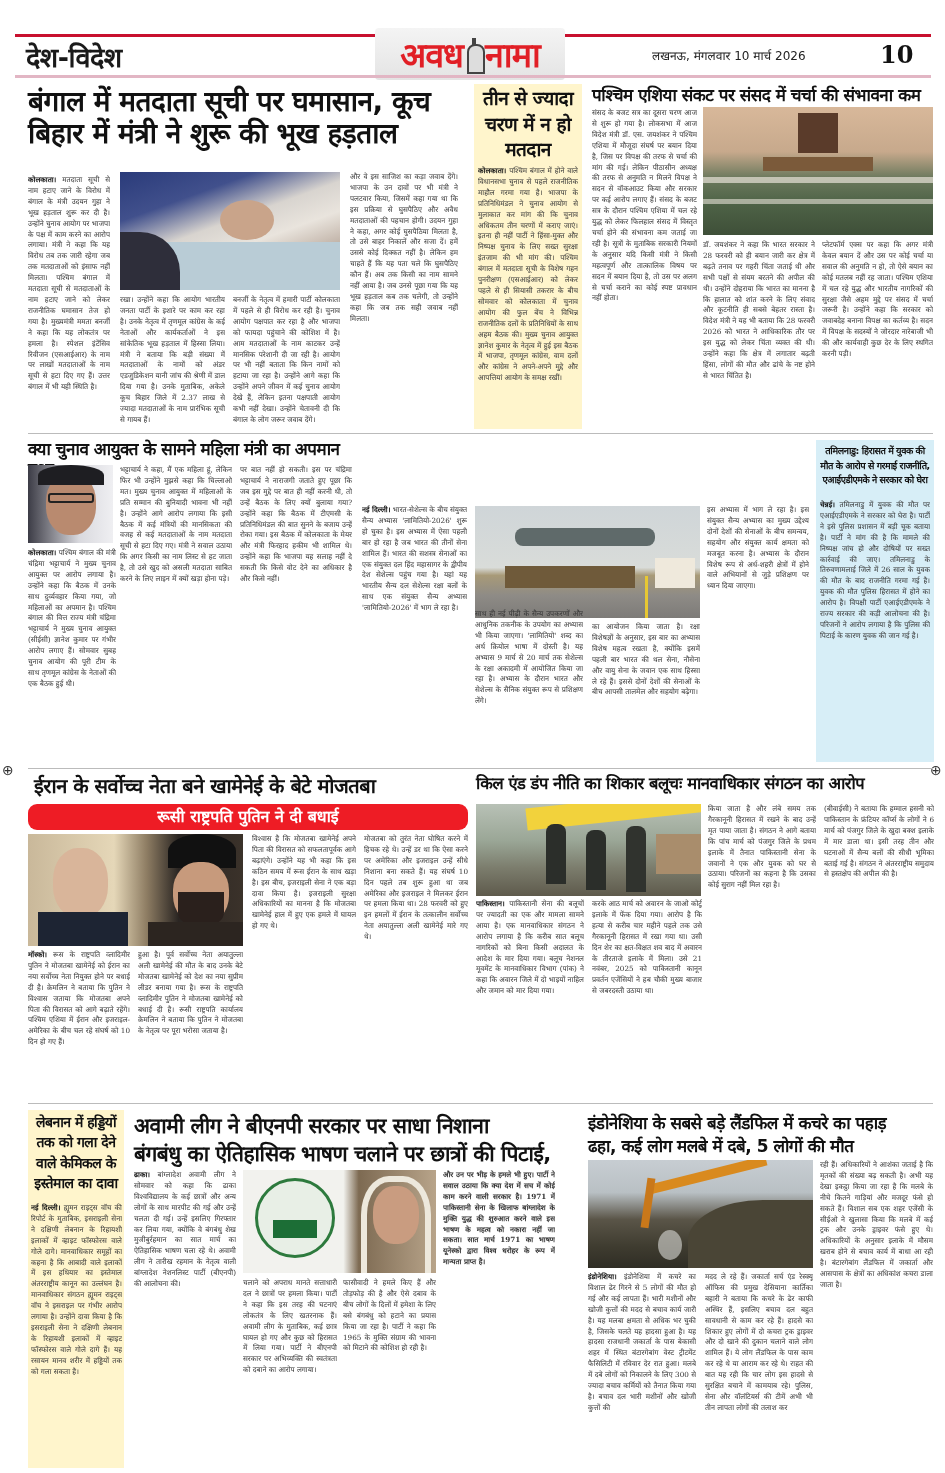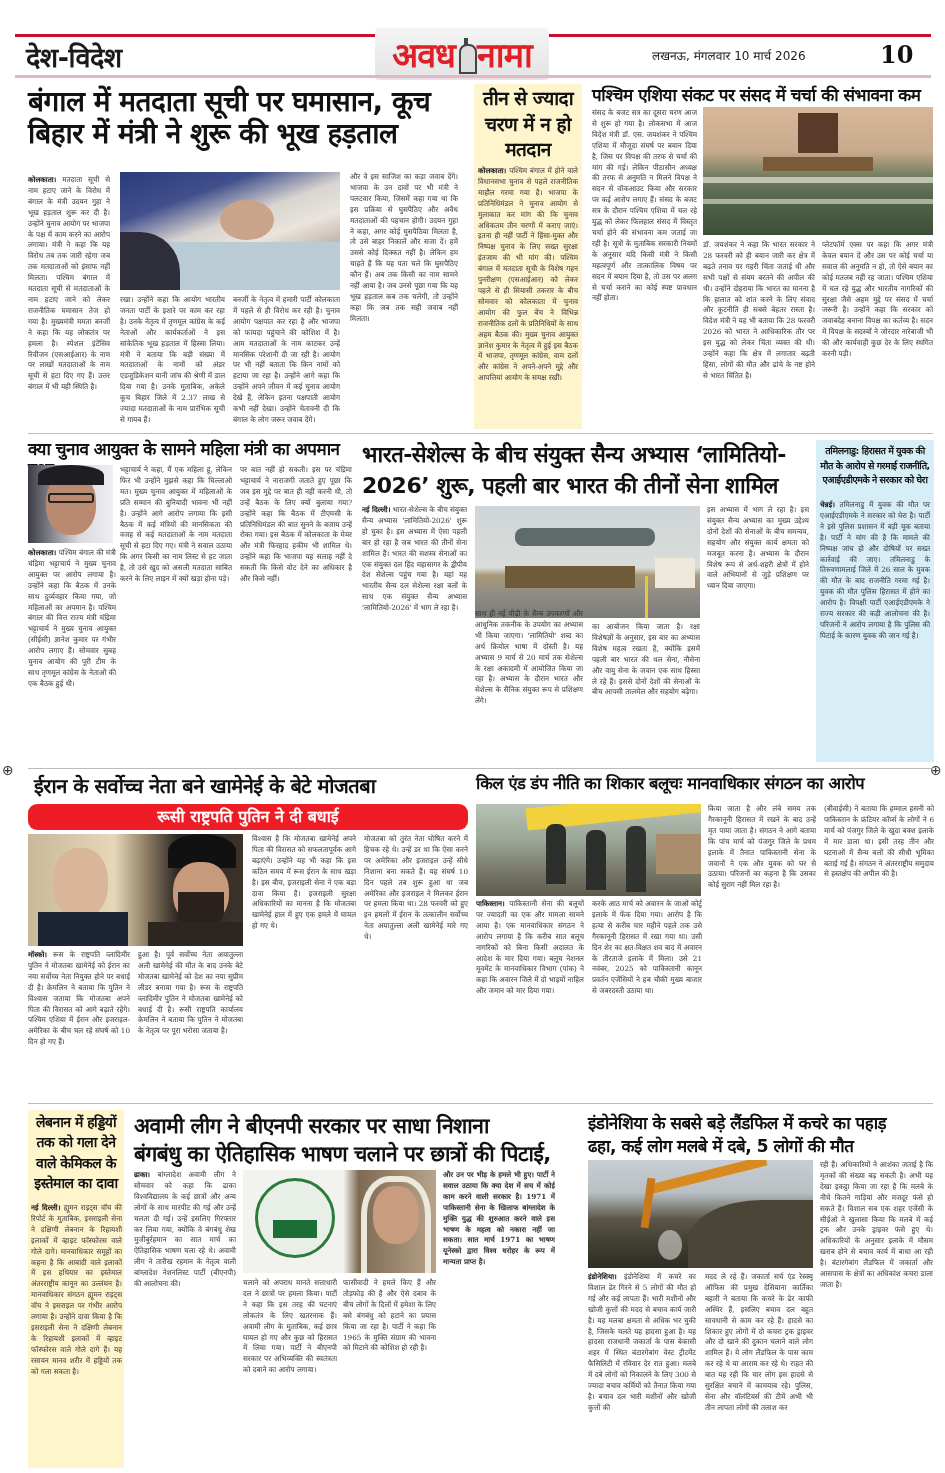--- a/index.html
+++ b/index.html
@@ -5,21 +5,21 @@
   * { box-sizing: border-box; margin: 0; padding: 0; }
   html, body { width: 945px; height: 1473px; background: #ffffff; overflow: hidden; }
   body { font-family: "DejaVu Sans", sans-serif; color: #222; position: relative; }
 
   .page { position: absolute; left: 0; top: 0; width: 945px; height: 1473px; }
 
   
   .hdr-line-top { position: absolute; left: 15px; top: 34px; width: 916px; height: 3px; background: #c8102e; }
   .hdr-line-bot { position: absolute; left: 15px; top: 75px; width: 916px; height: 3px; background: #e2b6c4; }
   .section-title { position: absolute; left: 26px; top: 38px; font-size: 27px; font-weight: bold; color: #1a1a1a; letter-spacing: -0.5px; font-family: "DejaVu Sans", sans-serif; }
-  .masthead { position: absolute; left: 375px; top: 28px; width: 174px; height: 52px; background: linear-gradient(#f4f4f4, #e4e4e4); border-radius: 4px; display: flex; align-items: center; justify-content: center; }
+  .masthead { position: absolute; left: 375px; top: 28px; width: 190px; height: 52px; background: linear-gradient(#f4f4f4, #e4e4e4); border-radius: 4px; display: flex; align-items: center; justify-content: center; }
   .masthead span { font-size: 34px; font-weight: bold; color: #e11f26; letter-spacing: -1px; font-family: "DejaVu Sans", sans-serif; }
   .masthead .dome { display: inline-block; width: 18px; height: 32px; margin: 0 2px; position: relative; }
   .masthead .dome::before { content: ""; position: absolute; left: 2px; top: 6px; width: 14px; height: 26px; border: 2px solid #444; border-radius: 8px 8px 0 0; background: #ddd; }
   .masthead .dome::after { content: ""; position: absolute; left: 7px; top: 0; width: 4px; height: 8px; background: #444; }
   .dateline { position: absolute; left: 652px; top: 47px; font-size: 12px; color: #222; }
   .page-no { position: absolute; left: 880px; top: 40px; font-size: 24px; font-weight: bold; font-family: "DejaVu Serif", serif; color: #111; }
 
   
   .hl { position: absolute; font-weight: bold; color: #111; line-height: 1.15; font-family: "DejaVu Sans", sans-serif; letter-spacing: -0.5px; }
   .col { position: absolute; font-size: 7.2px; line-height: 10.9px; color: #333; text-align: justify; overflow: hidden; font-family: "DejaVu Serif", serif; }
@@ -81,24 +81,20 @@
   <div class="hl" style="left:28px;top:440px;width:330px;font-size:17px;">क्या चुनाव आयुक्त के सामने महिला मंत्री का अपमान हुआ</div>
   <div class="photo" style="left:28px;top:465px;width:85px;height:78px;background:linear-gradient(90deg,#3c3c46 0%,#d9d9de 60%,#efeff2 100%);">
     <div style="position:absolute;left:18px;top:8px;width:50px;height:62px;border-radius:45%;background:#b98a6f;"></div>
     <div style="position:absolute;left:20px;top:28px;width:46px;height:10px;border:2px solid #222;border-radius:3px;"></div>
     <div style="position:absolute;left:10px;top:0;width:66px;height:20px;border-radius:50% 50% 0 0;background:#1e1e22;"></div>
   </div>
   <div class="col" style="left:28px;top:548px;width:88px;height:210px;"><b>कोलकाता।</b> <span>पश्चिम बंगाल की मंत्री चंद्रिमा भट्टाचार्य ने मुख्य चुनाव आयुक्त पर आरोप लगाया है। उन्होंने कहा कि बैठक में उनके साथ दुर्व्यवहार किया गया, जो महिलाओं का अपमान है। पश्चिम बंगाल की वित्त राज्य मंत्री चंद्रिमा भट्टाचार्य ने मुख्य चुनाव आयुक्त (सीईसी) ज्ञानेश कुमार पर गंभीर आरोप लगाए हैं। सोमवार सुबह चुनाव आयोग की पूरी टीम के साथ तृणमूल कांग्रेस के नेताओं की एक बैठक हुई थी।</span></div>
   <div class="col" style="left:120px;top:465px;width:112px;height:293px;">भट्टाचार्य ने कहा, मैं एक महिला हूं, लेकिन फिर भी उन्होंने मुझसे कहा कि चिल्लाओ मत। मुख्य चुनाव आयुक्त में महिलाओं के प्रति सम्मान की बुनियादी भावना भी नहीं है। उन्होंने आगे आरोप लगाया कि इसी बैठक में कई मंत्रियों की मानसिकता की वजह से कई मतदाताओं के नाम मतदाता सूची से हटा दिए गए। मंत्री ने सवाल उठाया कि अगर किसी का नाम लिस्ट से हट जाता है, तो उसे खुद को असली मतदाता साबित करने के लिए लाइन में क्यों खड़ा होना पड़े।</div>
   <div class="col" style="left:240px;top:465px;width:112px;height:293px;">पर बात नहीं हो सकती। इस पर चंद्रिमा भट्टाचार्य ने नाराजगी जताते हुए पूछा कि जब इस मुद्दे पर बात ही नहीं करनी थी, तो उन्हें बैठक के लिए क्यों बुलाया गया? उन्होंने कहा कि बैठक में टीएमसी के प्रतिनिधिमंडल की बात सुनने के बजाय उन्हें रोका गया। इस बैठक में कोलकाता के मेयर और मंत्री फिरहाद हकीम भी शामिल थे। उन्होंने कहा कि भाजपा यह सलाह नहीं दे सकती कि किसे वोट देने का अधिकार है और किसे नहीं।</div>
 
-  <div class="hl" style="left:362px;top:440px;width:440px;font-size:22px;line-height:1.4;">
-    <div>भारत-सेशेल्स के बीच संयुक्त सैन्य अभ्यास ‘लामितियो-</div>
-    <div>2026’ शुरू, पहली बार भारत की तीनों सेना शामिल</div>
-  </div>
   <div class="col" style="left:362px;top:505px;width:105px;height:253px;"><b>नई दिल्ली।</b> <span>भारत-सेशेल्स के बीच संयुक्त सैन्य अभ्यास 'लामितियो-2026' शुरू हो चुका है। इस अभ्यास में ऐसा पहली बार हो रहा है जब भारत की तीनों सेना शामिल हैं। भारत की सशस्त्र सेनाओं का एक संयुक्त दल हिंद महासागर के द्वीपीय देश सेशेल्स पहुंच गया है। यहां यह भारतीय सैन्य दल सेशेल्स रक्षा बलों के साथ एक संयुक्त सैन्य अभ्यास 'लामितियो-2026' में भाग ले रहा है।</span></div>
   <div class="photo" style="left:475px;top:506px;width:225px;height:112px;background:linear-gradient(180deg,#cfd5d8 0%,#d9dcd9 55%,#a89a78 62%,#8e8b86 80%,#7d7b78 100%);">
     <div style="position:absolute;left:40px;top:22px;width:140px;height:18px;background:#5f6a6a;border-radius:8px;"></div>
     <div style="position:absolute;left:30px;top:60px;width:130px;height:22px;background:#6f5a3a;"></div>
     <div style="position:absolute;left:180px;top:52px;width:40px;height:30px;background:#efe9dc;"></div>
     <div style="position:absolute;left:170px;top:70px;width:3px;height:42px;background:#e7c733;"></div>
   </div>
   <div class="col" style="left:475px;top:589px;width:108px;height:136px;margin-top:20px;">साथ ही नई पीढ़ी के सैन्य उपकरणों और आधुनिक तकनीक के उपयोग का अभ्यास भी किया जाएगा। 'लामितियो' शब्द का अर्थ क्रियोल भाषा में दोस्ती है। यह अभ्यास 9 मार्च से 20 मार्च तक सेशेल्स के रक्षा अकादमी में आयोजित किया जा रहा है। अभ्यास के दौरान भारत और सेशेल्स के सैनिक संयुक्त रूप से प्रशिक्षण लेंगे।</div>
   <div class="col" style="left:592px;top:622px;width:108px;height:136px;">का आयोजन किया जाता है। रक्षा विशेषज्ञों के अनुसार, इस बार का अभ्यास विशेष महत्व रखता है, क्योंकि इसमें पहली बार भारत की थल सेना, नौसेना और वायु सेना के जवान एक साथ हिस्सा ले रहे हैं। इससे दोनों देशों की सेनाओं के बीच आपसी तालमेल और सहयोग बढ़ेगा।</div>
   <div class="col" style="left:707px;top:505px;width:102px;height:253px;">इस अभ्यास में भाग ले रहा है। इस संयुक्त सैन्य अभ्यास का मुख्य उद्देश्य दोनों देशों की सेनाओं के बीच समन्वय, सहयोग और संयुक्त कार्य क्षमता को मजबूत करना है। अभ्यास के दौरान विशेष रूप से अर्ध-शहरी क्षेत्रों में होने वाले अभियानों से जुड़े प्रशिक्षण पर ध्यान दिया जाएगा।</div>

